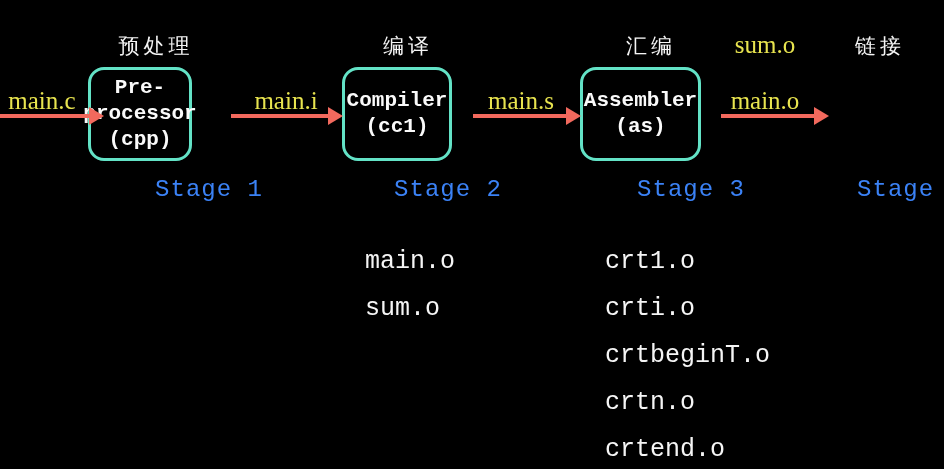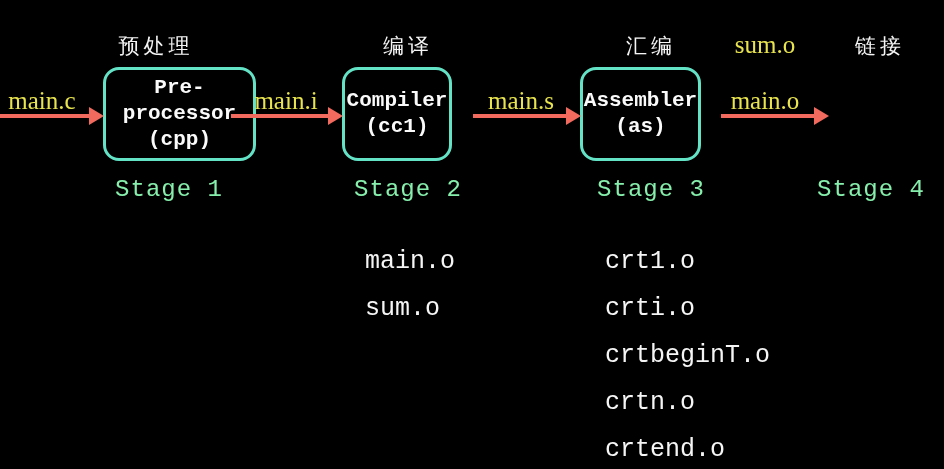--- a/index.html
+++ b/index.html
@@ -38,25 +38,26 @@
     font-family: "Liberation Mono", monospace;
     font-weight: bold;
     font-size: 21px;
     line-height: 1.24;
     white-space: nowrap;
   }
   .stage-label {
     position: absolute;
     top: 176px;
     transform: translateX(-50%);
-    color: #86efac;
+    color: #3b82f6;
     font-family: "Liberation Mono", monospace;
     font-size: 24px;
     letter-spacing: 1px;
     white-space: nowrap;
+    margin-left: 40px;
   }
   .flow-label {
     position: absolute;
     transform: translateX(-50%);
     color: #e8e44f;
     font-family: "Liberation Serif", serif;
     font-size: 25px;
     line-height: 26px;
     white-space: nowrap;
   }
@@ -91,21 +92,21 @@
 </head>
 <body>
 
 <div id="canvas">
 
   <div class="cn-label" style="left:156px">预处理</div>
   <div class="cn-label" style="left:408px">编译</div>
   <div class="cn-label" style="left:651px">汇编</div>
   <div class="cn-label" style="left:880px">链接</div>
 
-  <div class="box" style="left:103px; width:153px">
+  <div class="box" style="left:88px; width:104px">
     <span>Pre-</span>
     <span>processor</span>
     <span>(cpp)</span>
   </div>
   <div class="box" style="left:342px; width:110px">
     <span>Compiler</span>
     <span>(cc1)</span>
   </div>
   <div class="box" style="left:580px; width:121px">
     <span>Assembler</span>

